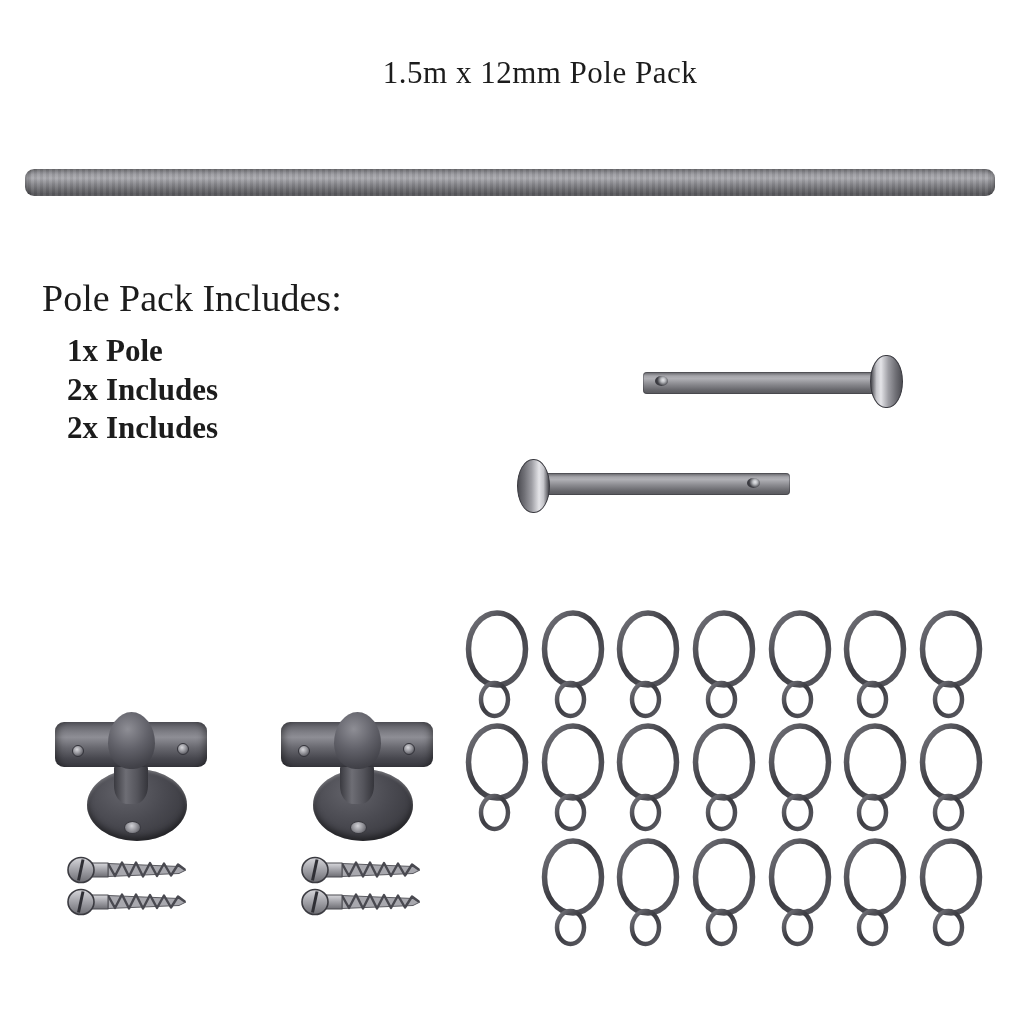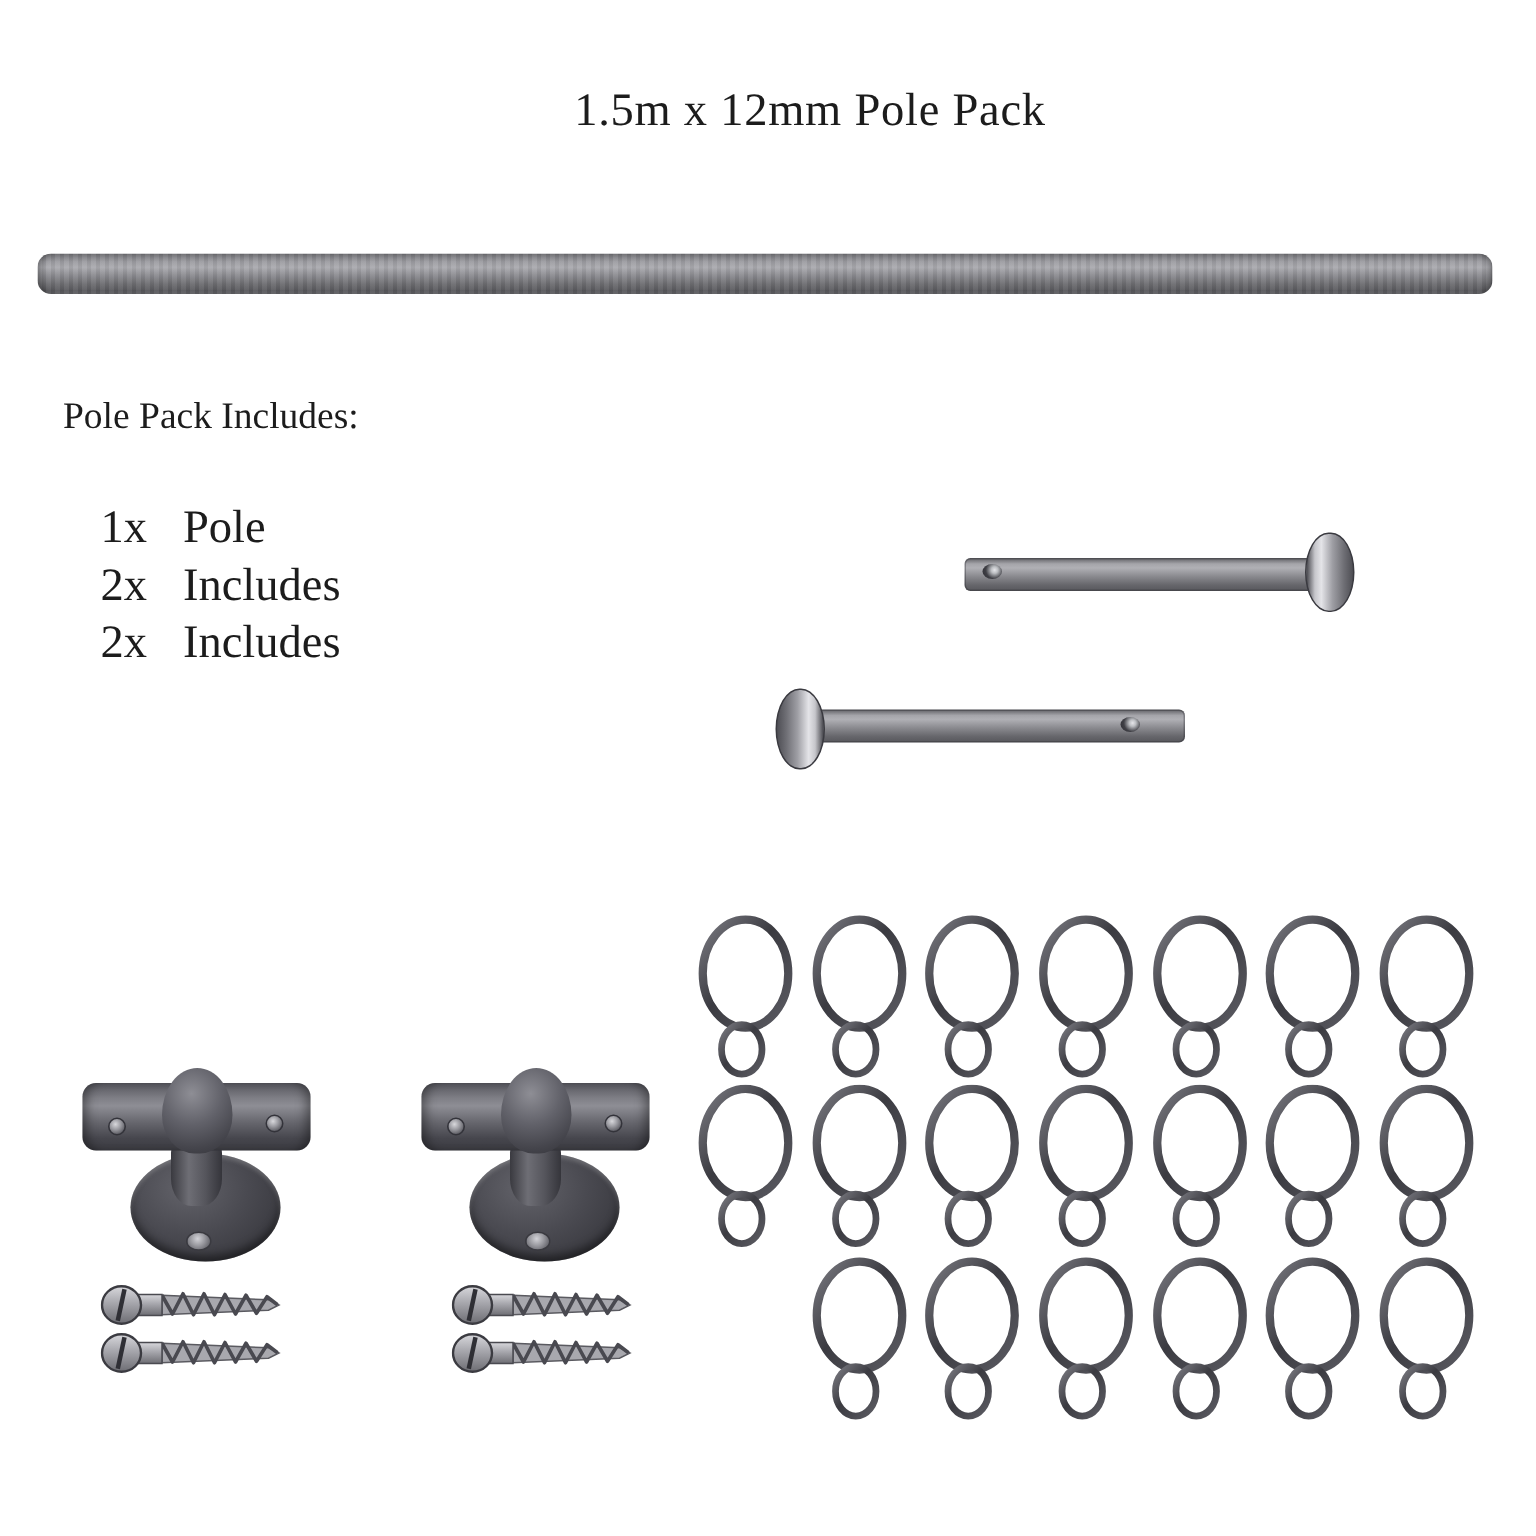--- a/index.html
+++ b/index.html
@@ -2,25 +2,25 @@
 <html><head>
 <meta charset="utf-8">
 <style>
   html,body{margin:0;padding:0;background:#ffffff;}
   .canvas{position:relative;width:1024px;height:1024px;background:#ffffff;overflow:hidden;
           font-family:"Liberation Serif","DejaVu Serif",serif;color:#1c1c1c;}
 
   
   .title{position:absolute;left:0;top:55px;width:1024px;text-align:center;
          font-size:31px;letter-spacing:.5px;margin-left:28px;}
-  .includes-heading{position:absolute;left:42px;top:264px;font-size:25px;}
+  .includes-heading{position:absolute;left:42px;top:276px;font-size:38px;}
   .includes-list{position:absolute;left:38px;top:332px;font-size:31px;}
-  .includes-row{display:flex;height:38.5px;align-items:center;line-height:38.5px;}
+  .includes-row{display:flex;height:38.5px;align-items:center;line-height:38.5px;font-weight:bold;}
   .includes-qty{width:60px;text-align:right;}
-  .includes-name{margin-left:24px;}
+  .includes-name{margin-left:8px;}
 
   
   .pole{position:absolute;left:25px;top:169px;width:970px;height:27px;border-radius:9px;
         background-image:
           repeating-linear-gradient(90deg, rgba(255,255,255,.05) 0 3px, rgba(0,0,0,.05) 3px 6px),
           linear-gradient(to bottom,#6f6f73 0%,#9c9ca1 20%,#ababb0 34%,#8a8a8f 55%,#6c6c70 76%,#5a5a5e 92%,#656569 100%);
         box-shadow:inset 5px 0 5px -3px rgba(0,0,0,.35), inset -5px 0 5px -3px rgba(0,0,0,.35);}
 
   
   .finial{position:absolute;}

